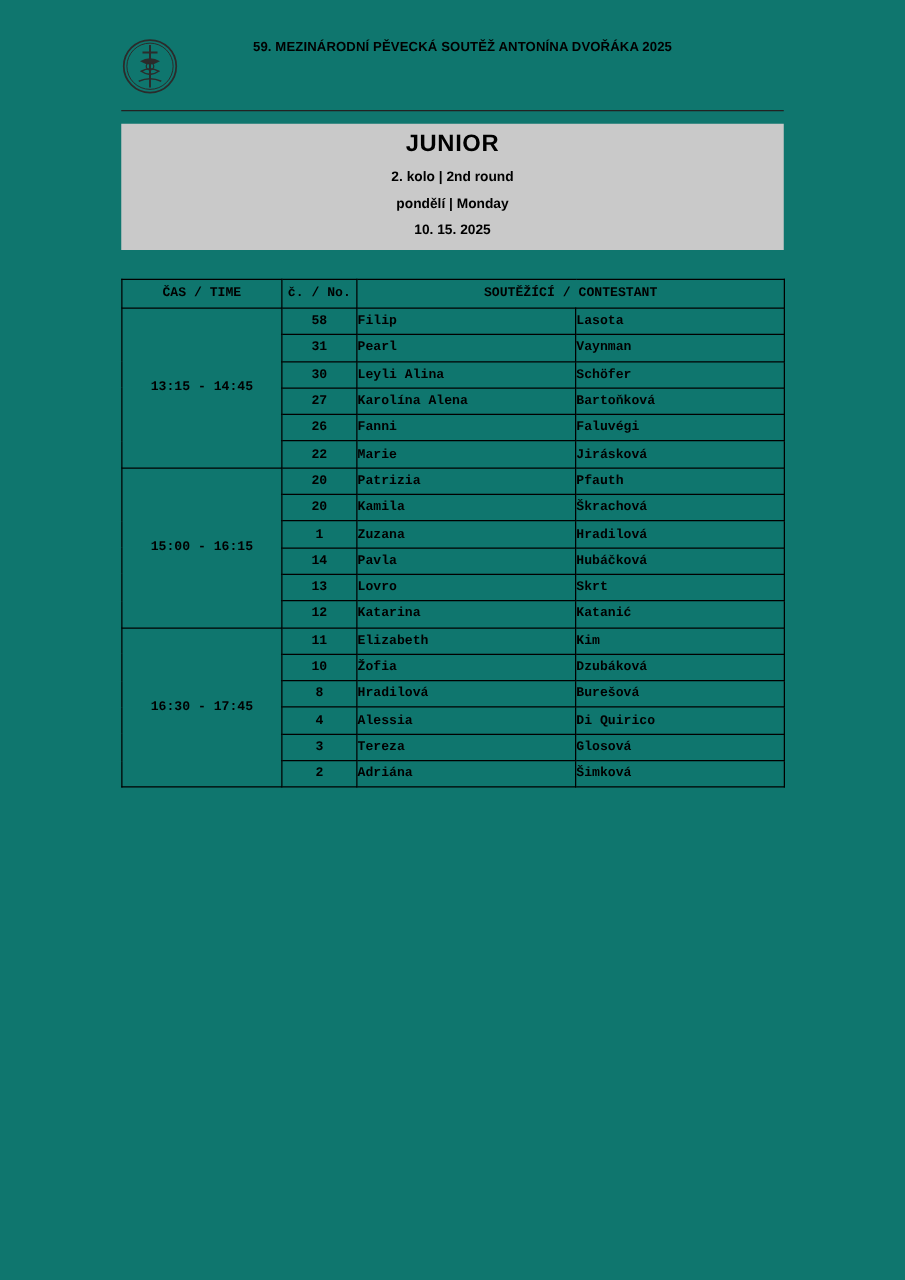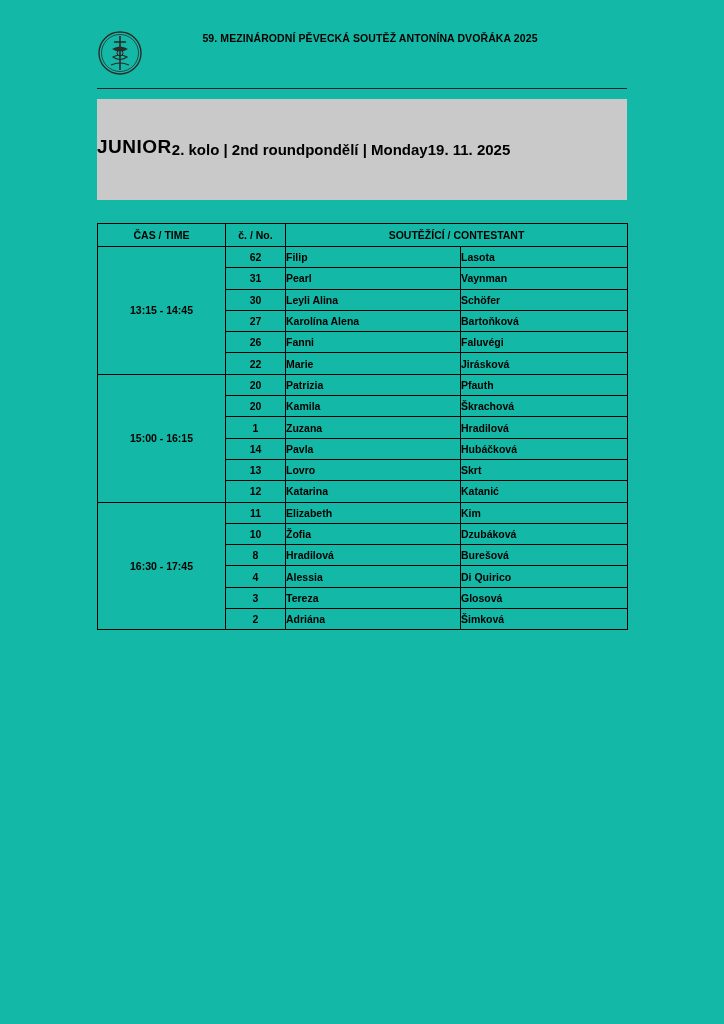--- a/index.html
+++ b/index.html
@@ -13,21 +13,21 @@
     position: relative;
     font-family: "Liberation Sans", sans-serif;
     color: #000000;
     overflow: hidden;
   }
   .page {
     position: absolute;
     left: 0; top: 0;
     width: 724px;
     height: 1024px;
-    background: #14b8a6;
+    background: #0f766e;
   }
 
   
   .header {
     position: absolute;
     left: 97px;
     top: 30px;
     width: 530px;
     display: flex;
     align-items: flex-start;
@@ -61,31 +61,32 @@
 
   
   .title-block {
     position: absolute;
     left: 97px;
     top: 99px;
     width: 530px;
     height: 101px;
     background: #c9c9c9;
     display: flex;
-    flex-direction: row;
+    flex-direction: column;
     align-items: center;
+    justify-content: center;
   }
   .title-main {
     font-size: 19px;
     font-weight: bold;
     letter-spacing: 0.5px;
     margin-bottom: 5px;
   }
   .title-sub {
-    font-size: 15px;
+    font-size: 11px;
     font-weight: bold;
     line-height: 21px;
   }
 
   
   .sched {
     position: absolute;
     left: 97px;
     top: 223px;
     width: 530px;
@@ -120,20 +121,21 @@
   .cell-name {
     text-align: left;
     padding-left: 7px;
   }
   .group-sep-top > td,
   .group-sep-top > th {
     border-top: 1.6px solid #000;
   }
   .outer-thick {
     border: 1.6px solid #000;
+    font-family: Liberation Mono, monospace;
   }
 </style>
 </head>
 <body>
 
 <div class="page">
 
   <div class="header">
     <div class="logo">
       <svg width="46" height="46" viewBox="0 0 46 46" xmlns="http://www.w3.org/2000/svg">
@@ -151,42 +153,42 @@
       <div class="header-line">59. MEZINÁRODNÍ PĚVECKÁ SOUTĚŽ ANTONÍNA DVOŘÁKA 2025</div>
     </div>
   </div>
 
   <div class="hrule"></div>
 
   <div class="title-block">
     <div class="title-main">JUNIOR</div>
     <div class="title-sub">2. kolo | 2nd round</div>
     <div class="title-sub">pondělí | Monday</div>
-    <div class="title-sub">19. 11. 2025</div>
+    <div class="title-sub">10. 15. 2025</div>
   </div>
 
   <table class="sched outer-thick">
     <colgroup>
       <col class="col-time">
       <col class="col-no">
       <col class="col-first">
       <col class="col-last">
     </colgroup>
     <thead>
       <tr>
         <th>ČAS / TIME</th>
         <th>č. / No.</th>
         <th colspan="2">SOUTĚŽÍCÍ / CONTESTANT</th>
       </tr>
     </thead>
     <tbody>
 
       <tr class="group-sep-top">
         <td class="cell-time" rowspan="6">13:15 - 14:45</td>
-        <td class="cell-no">62</td>
+        <td class="cell-no">58</td>
         <td class="cell-name">Filip</td>
         <td class="cell-name">Lasota</td>
       </tr>
       <tr>
         <td class="cell-no">31</td>
         <td class="cell-name">Pearl</td>
         <td class="cell-name">Vaynman</td>
       </tr>
       <tr>
         <td class="cell-no">30</td>

